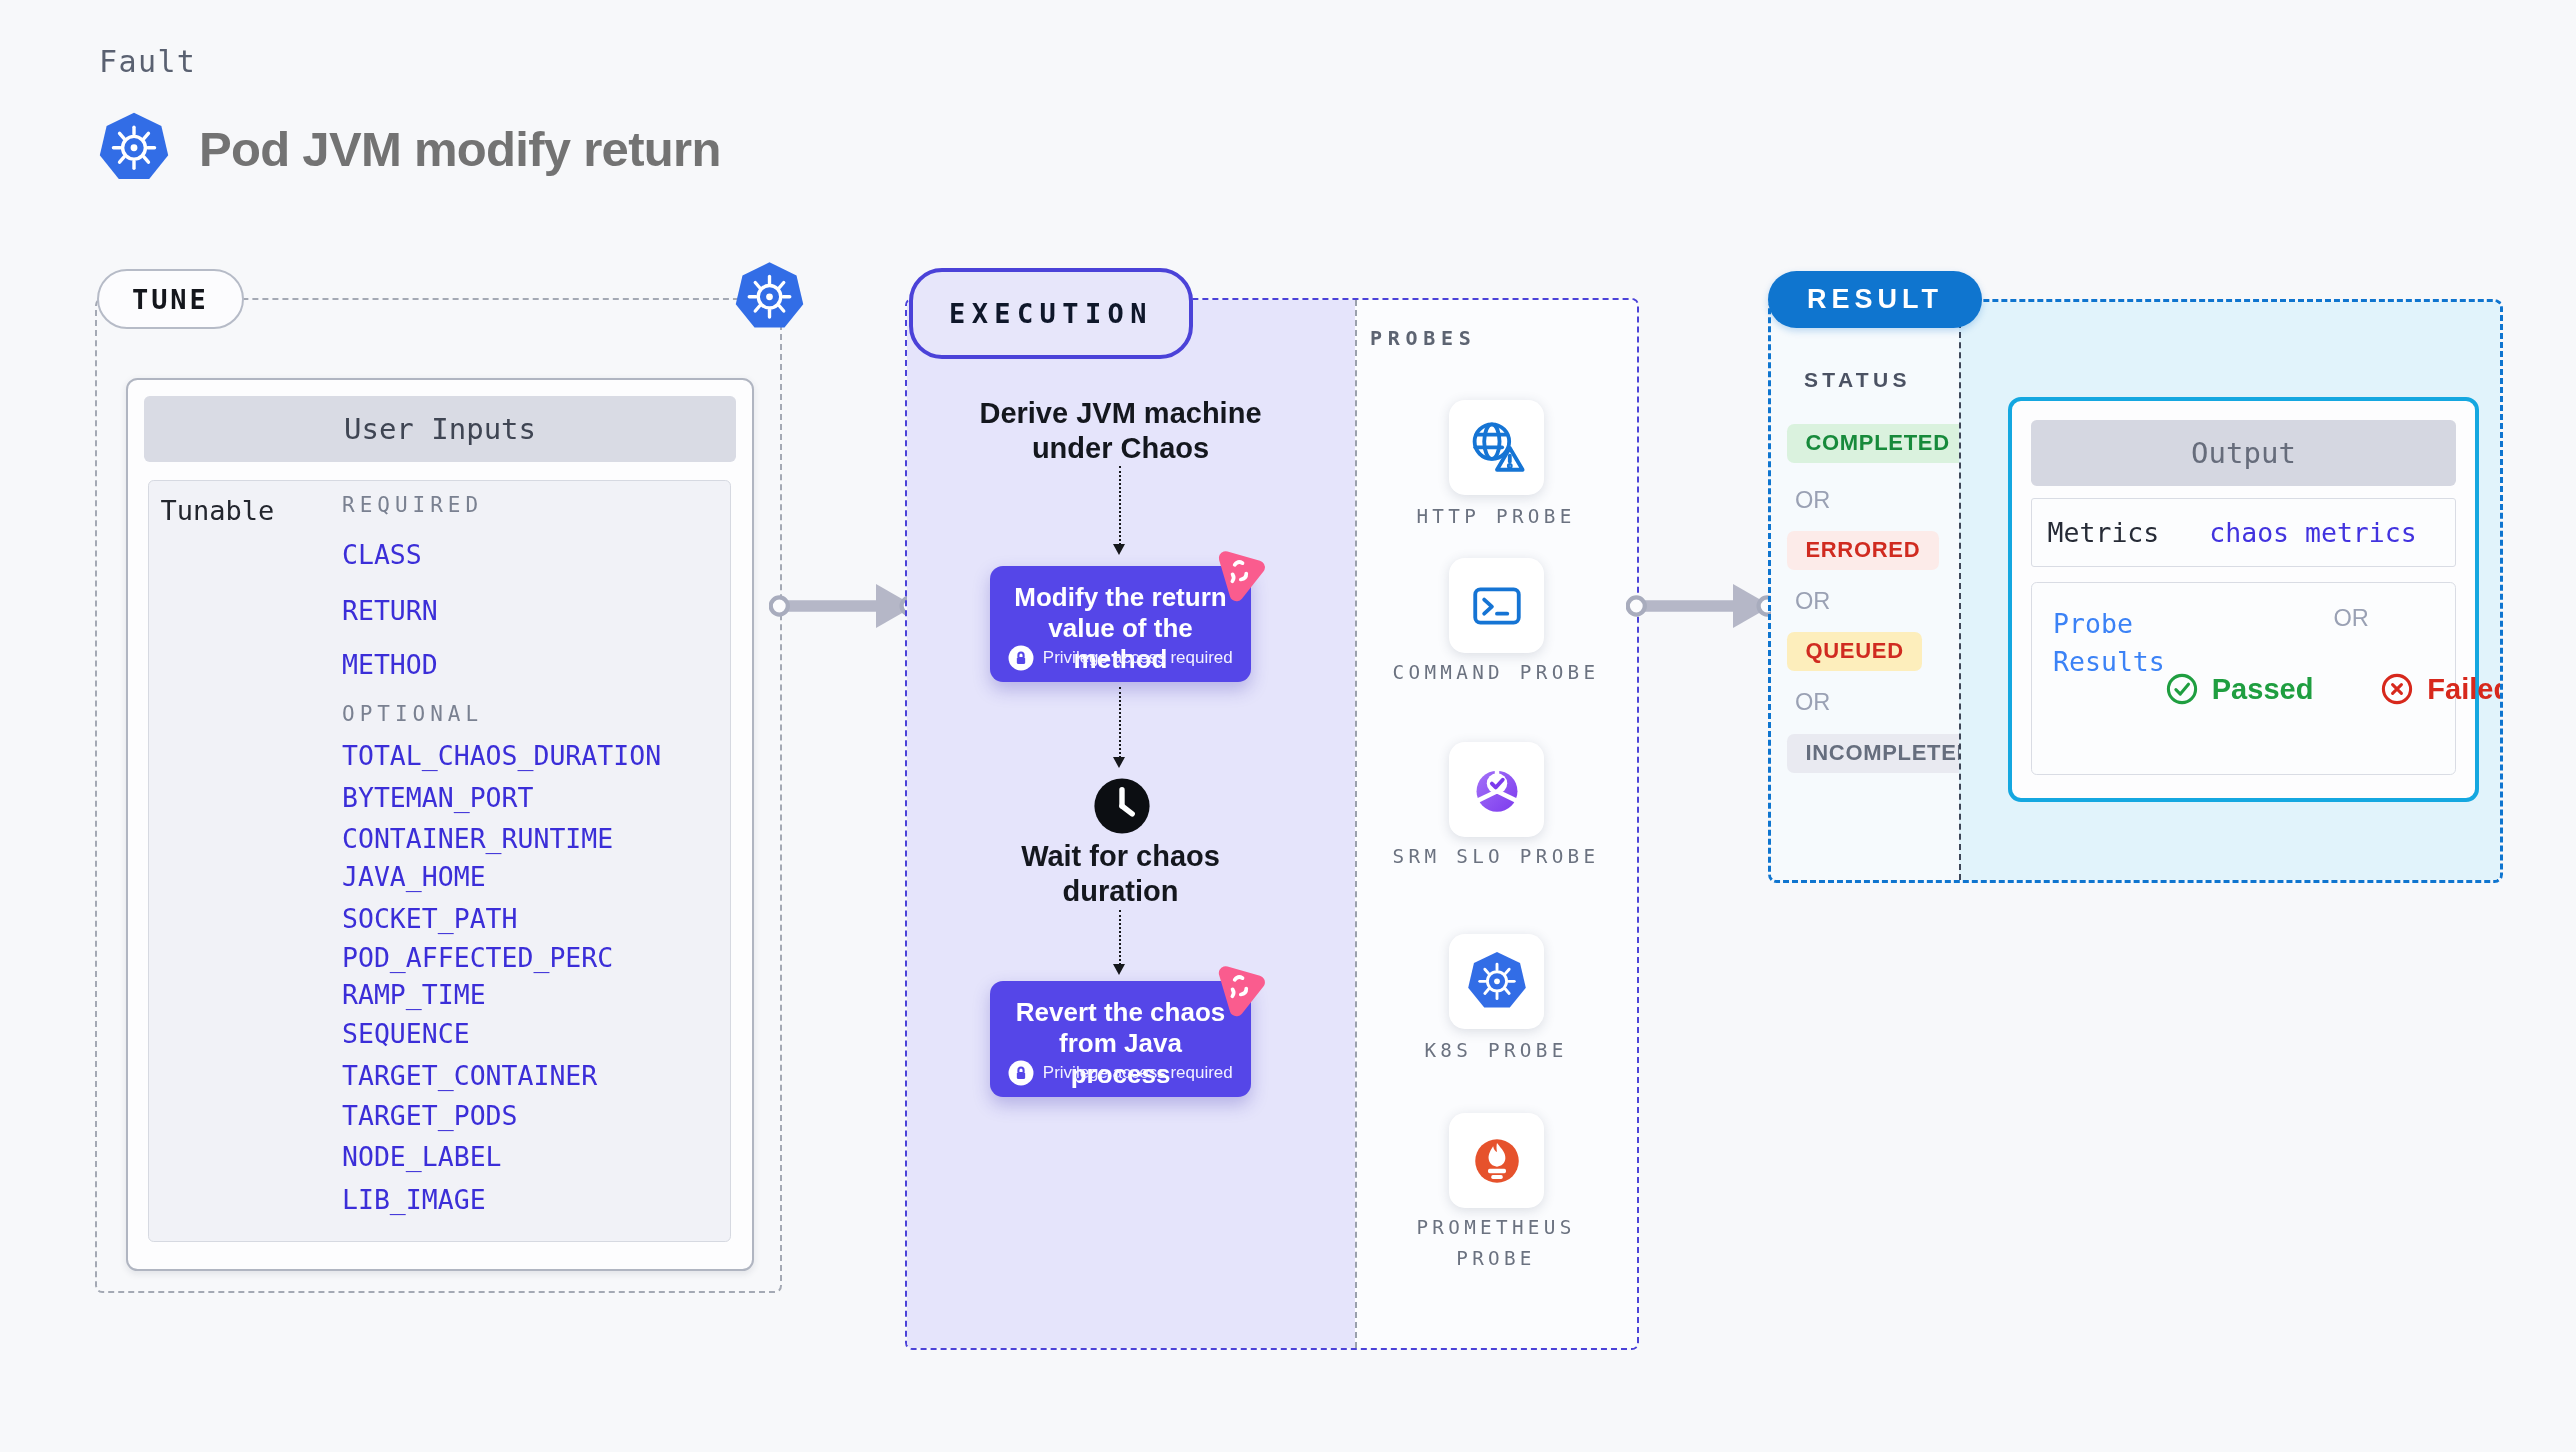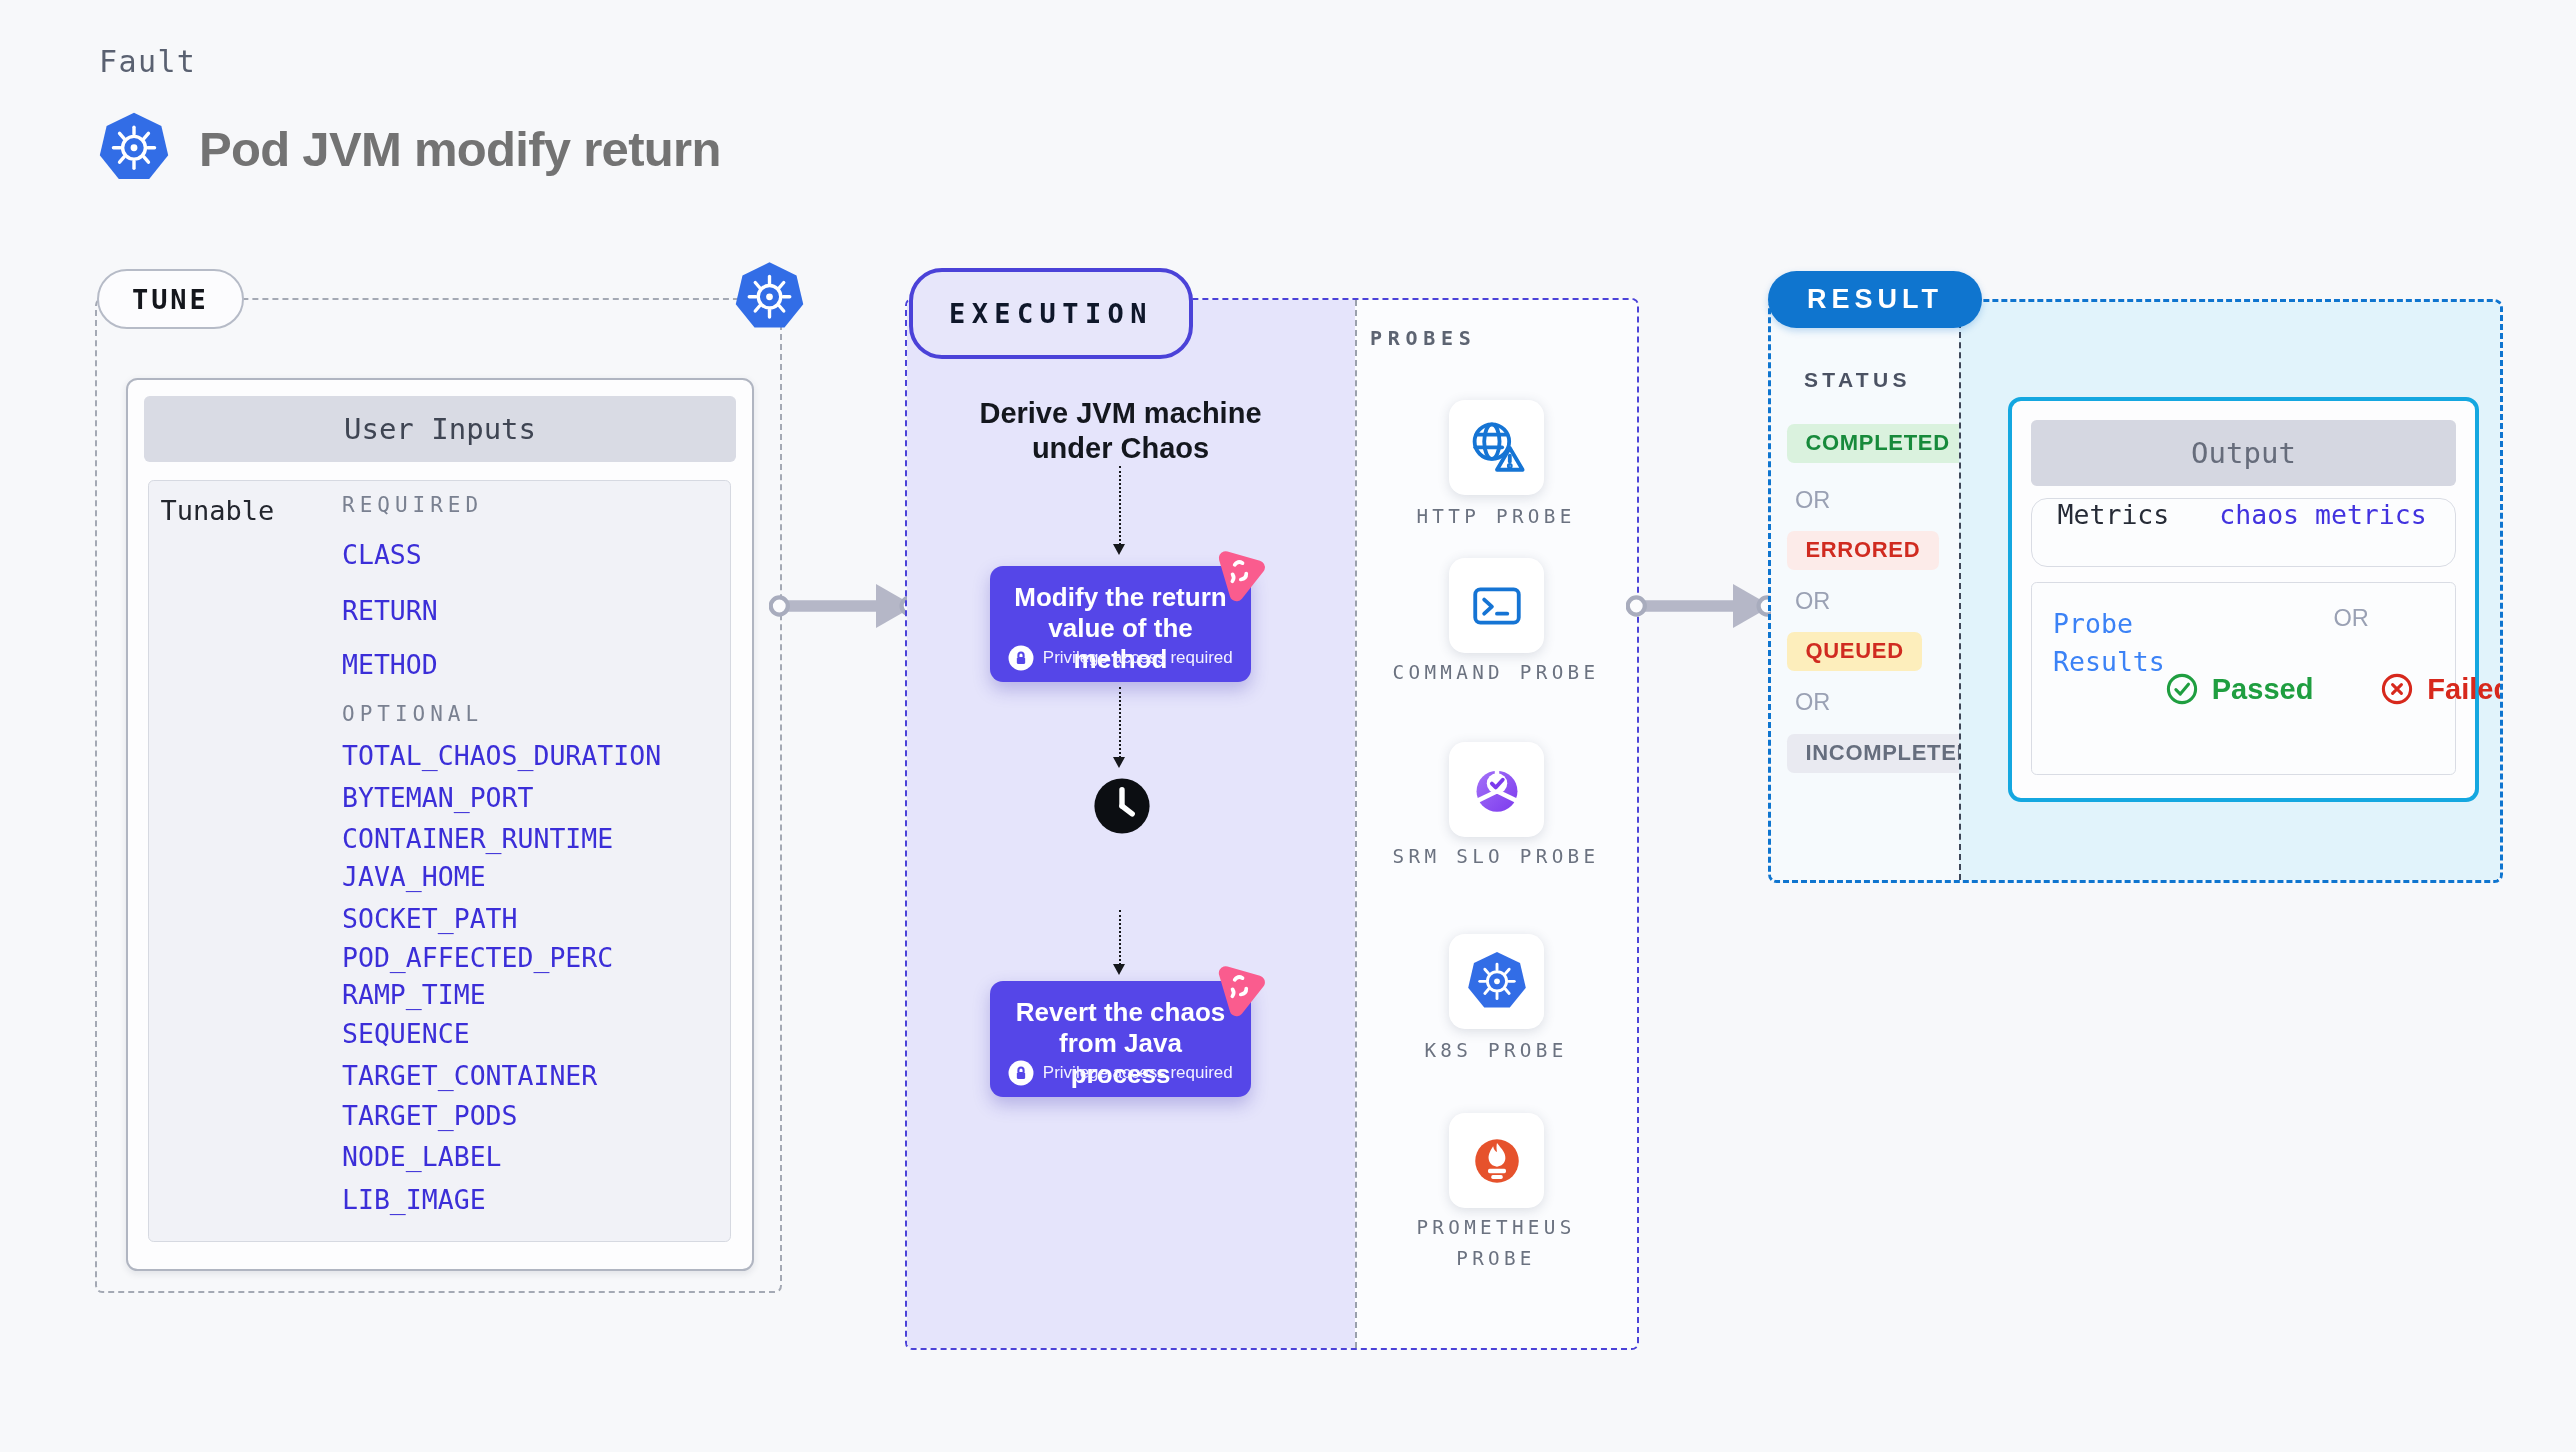--- a/index.html
+++ b/index.html
@@ -92,21 +92,21 @@
   .b-queued{top:330px;color:#d02b20;background:#fdeebc;}
   .b-incompleted{top:432px;color:#666e7e;background:#e9eaf1;}
   .status-or{position:absolute;left:24px;font:400 23.6px "Liberation Sans",sans-serif;color:#9aa1b4;}
 
   .output-card{position:absolute;left:47px;top:95px;width:463px;height:397px;background:#fdfdfe;
                border:4.3px solid #14a7e0;border-radius:13px;}
   .output-header{position:absolute;left:18.6px;right:18.6px;top:18.6px;height:66px;background:#d5d7e1;
                  border-radius:5.7px;display:flex;align-items:center;justify-content:center;
                  font:400 29px "DejaVu Sans Mono",monospace;color:#666c7b;}
   .metrics-row{position:absolute;left:18.6px;right:18.6px;top:97px;height:67px;border:1.4px solid #d9dce4;
-               border-radius:16px;background:#fcfdfe;display:flex;padding:0 26px;}
+               border-radius:3px;background:#fcfdfe;display:flex;align-items:center;padding:0 16px;}
   .row-label{font:400 26.5px "DejaVu Sans Mono",monospace;color:#262b36;}
   .metrics-value{font:400 26.5px "DejaVu Sans Mono",monospace;color:#4233df;margin-left:50px;}
   .results-row{position:absolute;left:18.6px;right:18.6px;top:181px;height:193px;border:1.4px solid #d9dce4;
                border-radius:5.7px;background:#fcfdfe;display:flex;padding:21.5px 21.5px 0;box-sizing:border-box;}
   .pr-label{font:400 26.5px "DejaVu Sans Mono",monospace;color:#3b82f6;width:161px;line-height:1.45;}
   .pr-right{flex:1;display:flex;flex-direction:row;gap:11.5px;}
   .pr-item{display:flex;align-items:center;gap:13px;}
   .pr-item svg{width:34px;height:34px;}
   .passed-text{font:700 29px "Liberation Sans",sans-serif;color:#1f9e40;}
   .failed-text{font:700 29px "Liberation Sans",sans-serif;color:#d7281c;}
@@ -262,20 +262,21 @@
               <use href="#sym-lock"></use>
             </svg>
           <span>Privilege access required</span>
         </div>
       </div>
 
       <div class="vconn" style="left:212px;top:387px;height:75px"></div>
       <svg class="clock-icon" viewBox="0 0 100 100">
           <use href="#sym-clock"></use>
         </svg>
+      <div class="wait-text">Wait for chaos duration</div>
       <div class="vconn" style="left:212px;top:610px;height:59px"></div>
 
       <div class="action-card card-revert">
         <svg class="pink-badge" viewBox="0 0 100 100">
             <use href="#sym-chaos"></use>
           </svg>
         <div class="action-title">Revert the chaos from Java process</div>
         <div class="priv">
           <svg class="priv-icon" viewBox="0 0 100 100">
               <use href="#sym-lock"></use>

